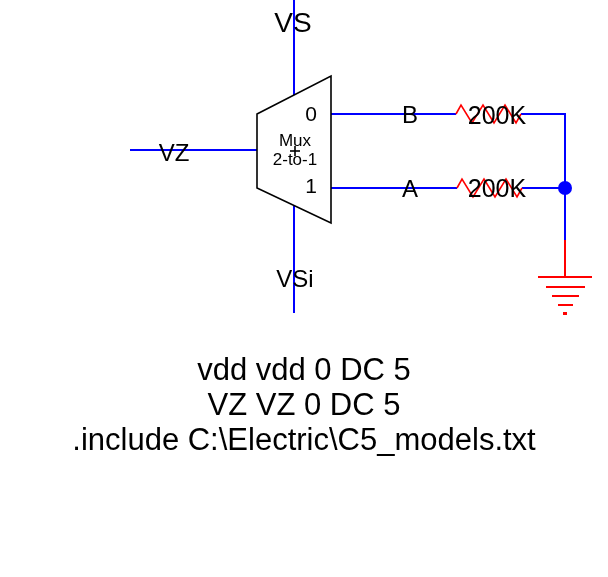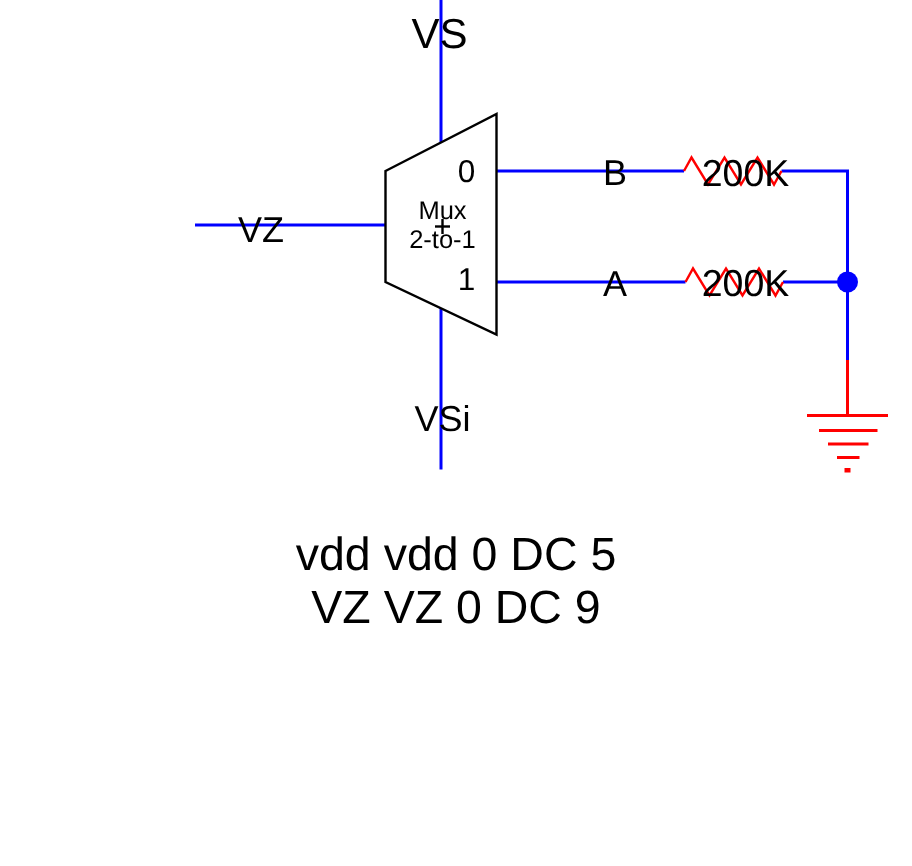--- a/index.html
+++ b/index.html
@@ -78,16 +78,17 @@
 
     <text class="lbl-big" x="293" y="32" text-anchor="middle">VS</text>
     <text class="lbl" x="174" y="161" text-anchor="middle">VZ</text>
     <text class="lbl" x="295" y="287" text-anchor="middle">VSi</text>
     <text class="lbl" x="410" y="123" text-anchor="middle">B</text>
     <text class="lbl" x="410" y="197" text-anchor="middle">A</text>
   </svg>
 
   <div class="spice-block">
     <div>vdd vdd 0 DC 5</div>
-    <div>VZ VZ 0 DC 9</div>
+    <div>VZ VZ 0 DC 5</div>
+    <div>.include C:\Electric\C5_models.txt</div>
   </div>
 
 </div>
 
 </body></html>

